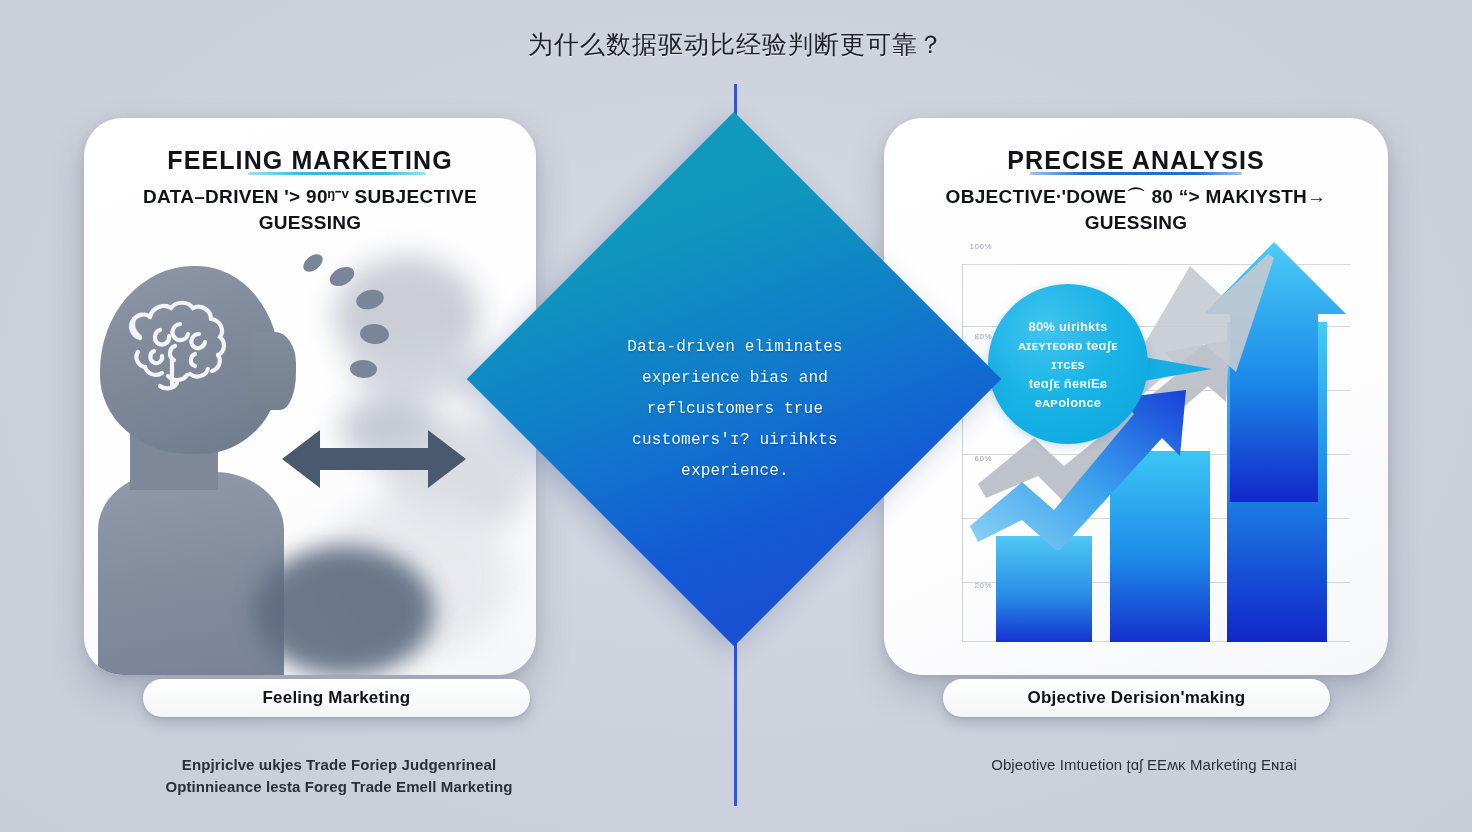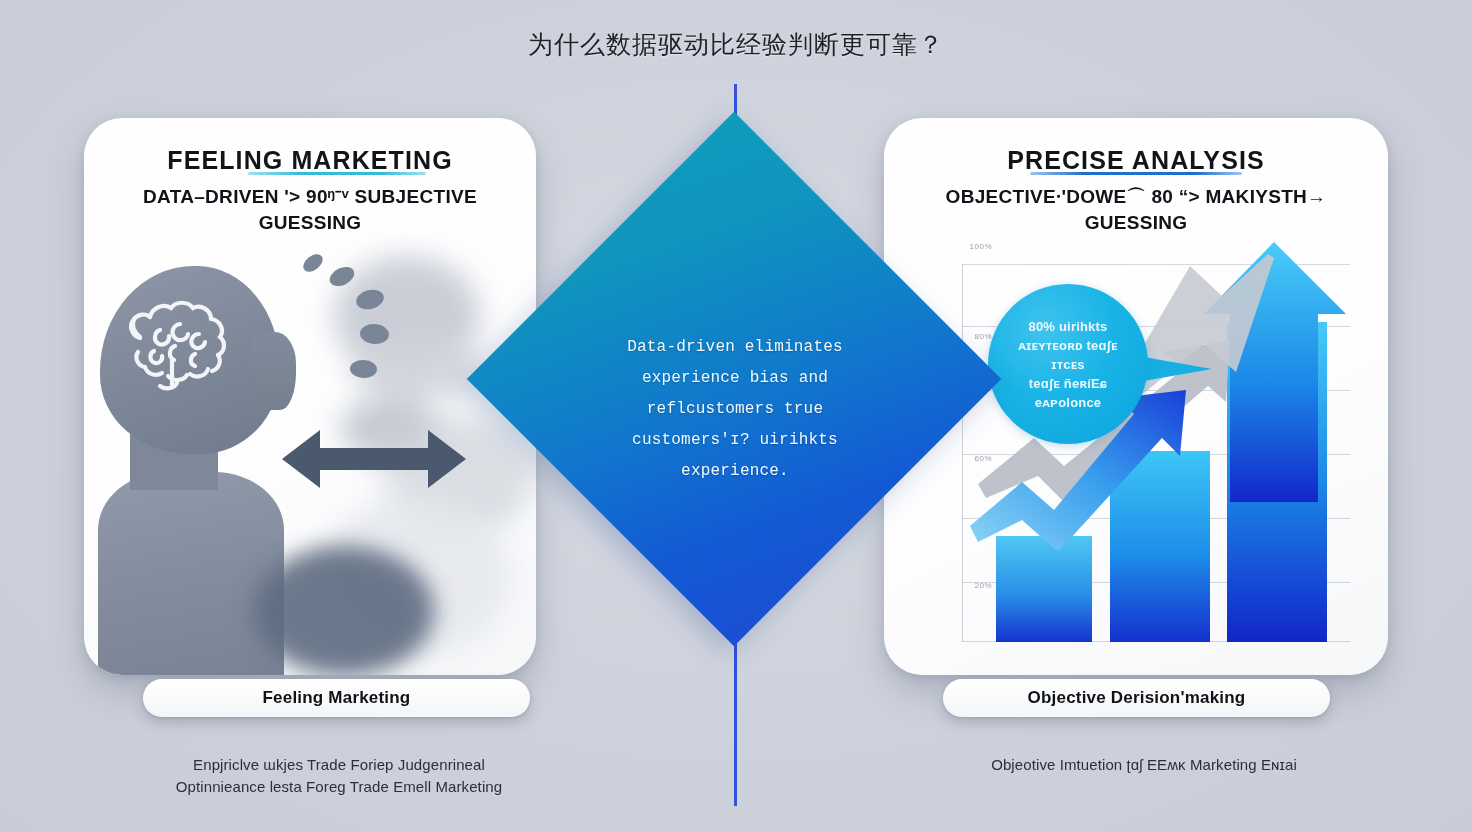--- a/index.html
+++ b/index.html
@@ -150,21 +150,21 @@
   .pill.left{ left:143px; top:679px; width:387px; }
   .pill.right{ left:943px; top:679px; width:387px; }
 
   
   .caption{
     position:absolute; top:754px; text-align:center;
     font-size:15px; line-height:22px; color:#2b3038; letter-spacing:.1px;
     font-family:"Liberation Sans",sans-serif;
     filter:blur(.25px);
   }
-  .caption.left{ left:84px; width:510px; }
+  .caption.left{ left:84px; width:510px;font-weight:bold; }
   .caption.right{ left:884px; width:520px; }
 
   
   .diamond{
     position:absolute; left:545px; top:190px; width:378px; height:378px;
     transform:rotate(45deg);
     background:linear-gradient(115deg,#0f9bbd 0%,#0f95be 20%,#1176cd 55%,#1359d4 80%,#1a4fd2 100%);
     box-shadow:0 10px 26px rgba(40,70,140,.25);
   }
   .diamond-text{

